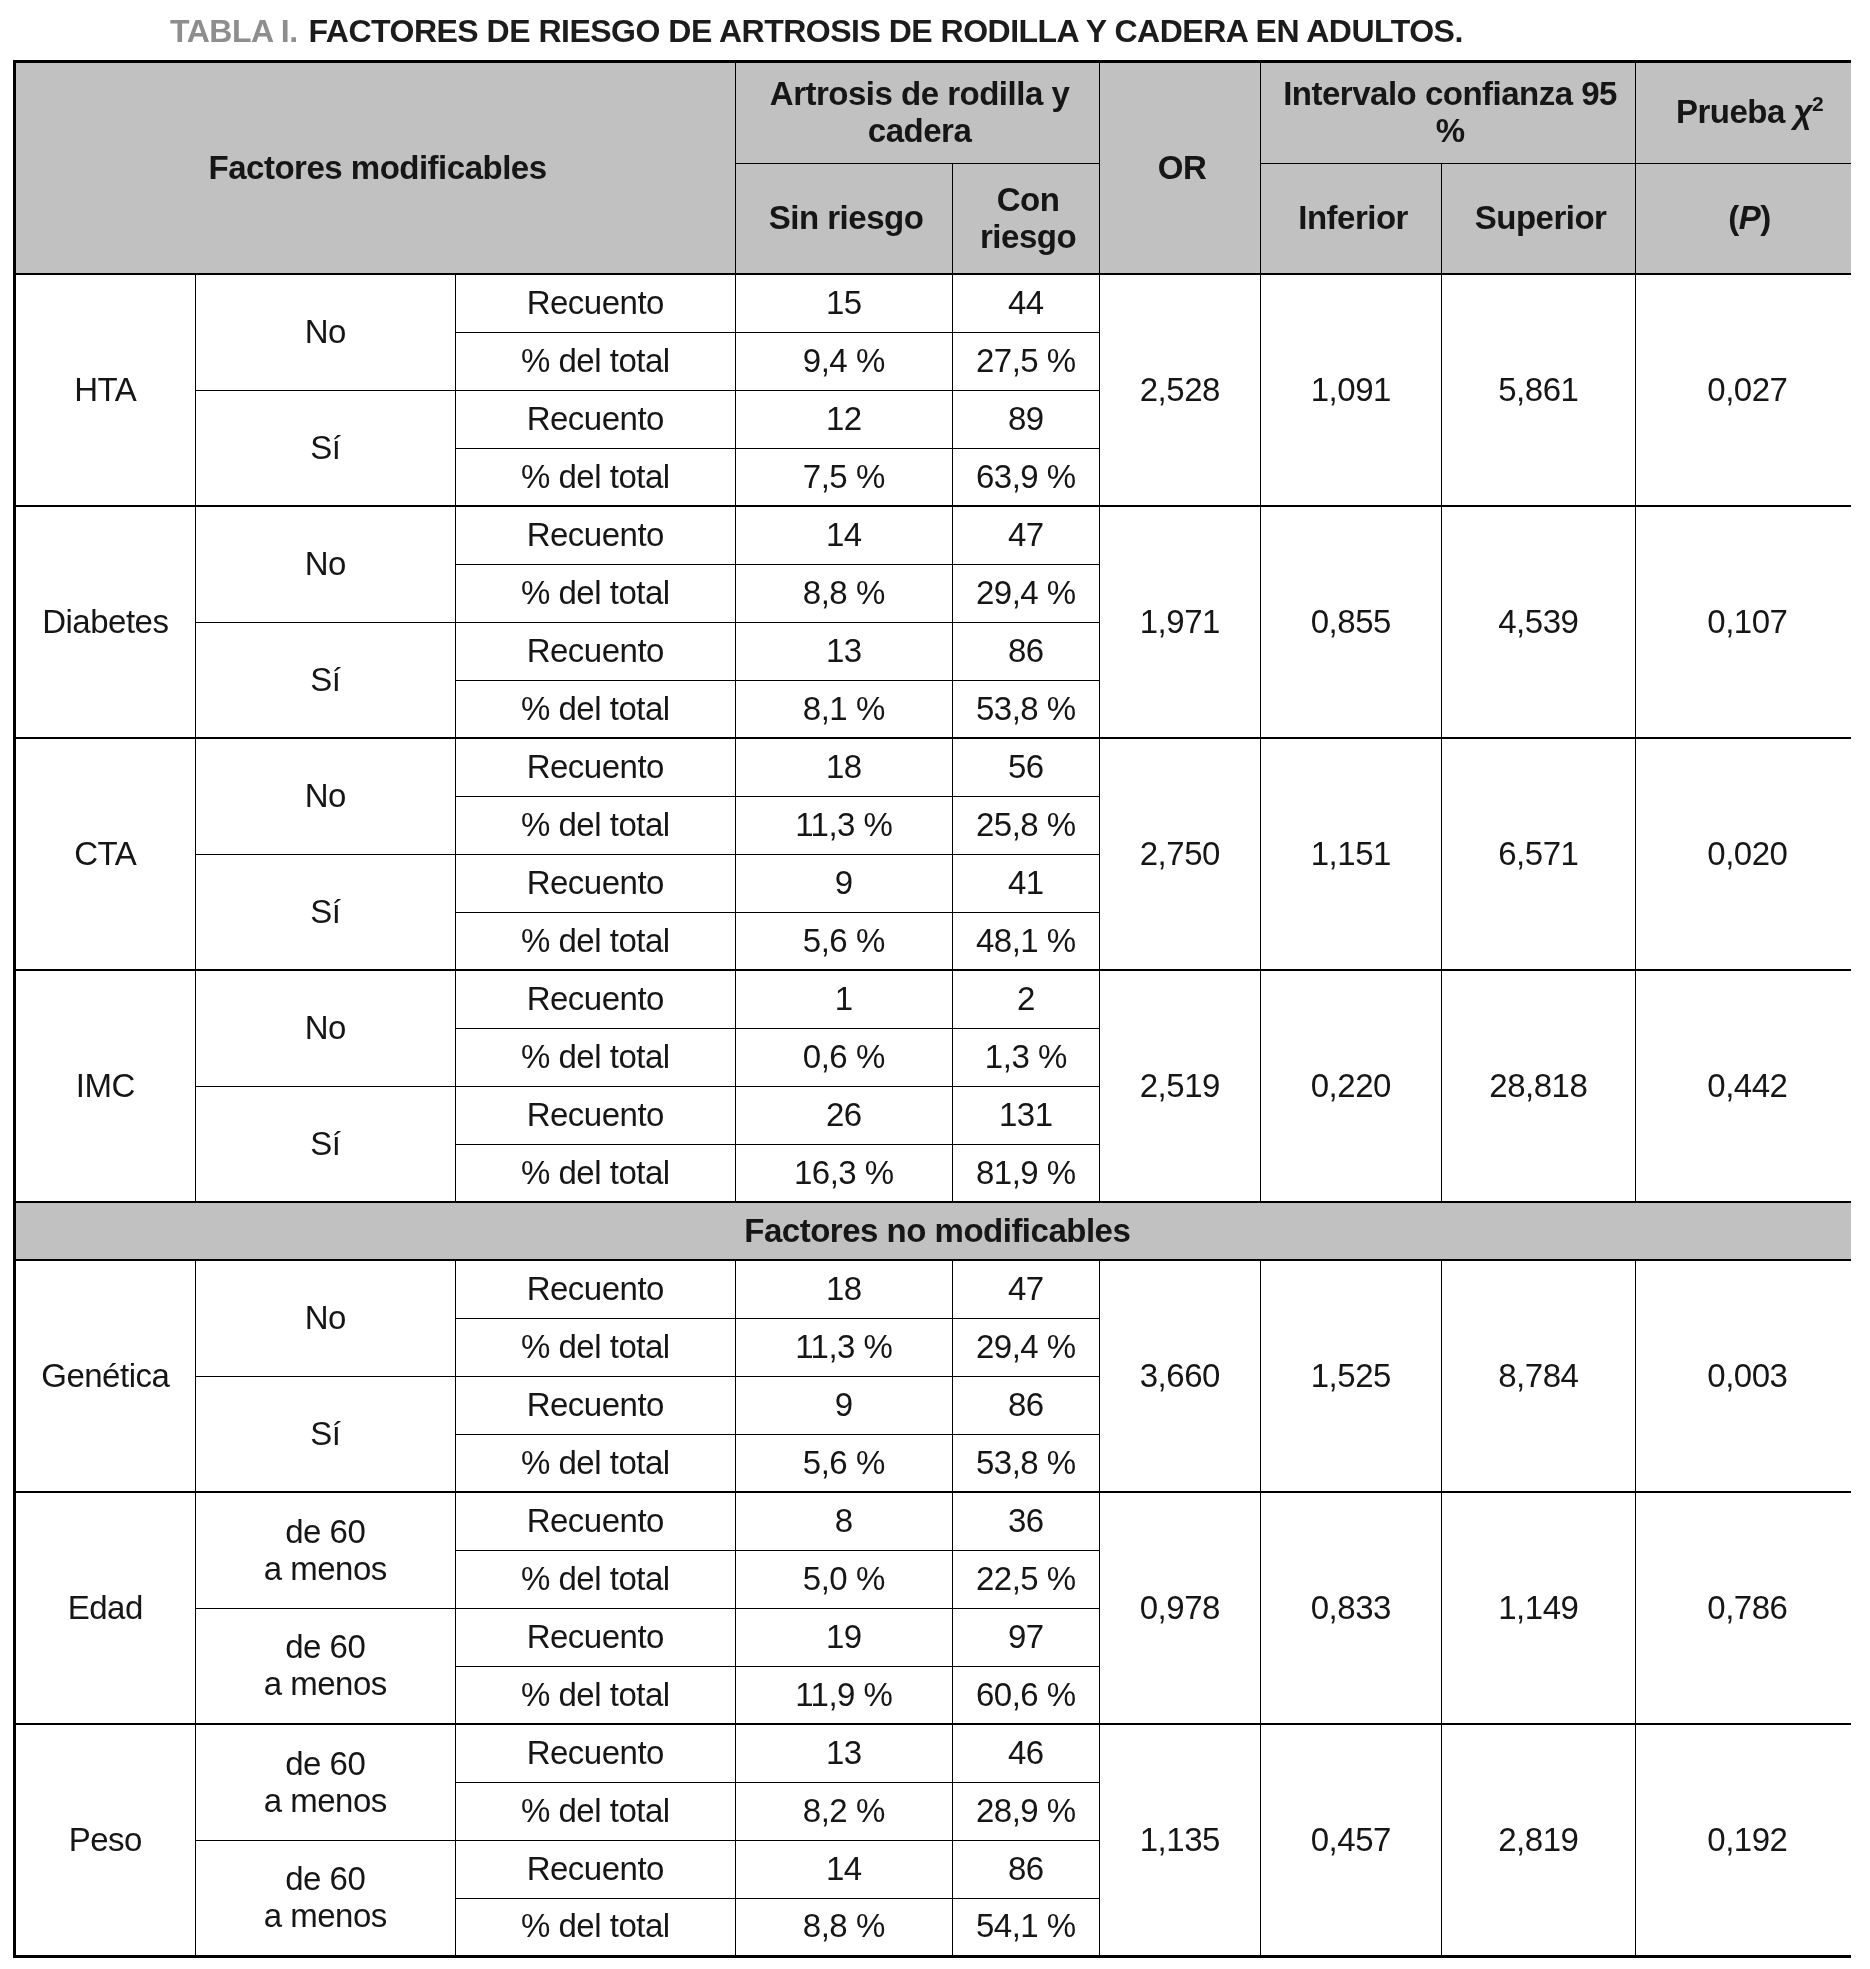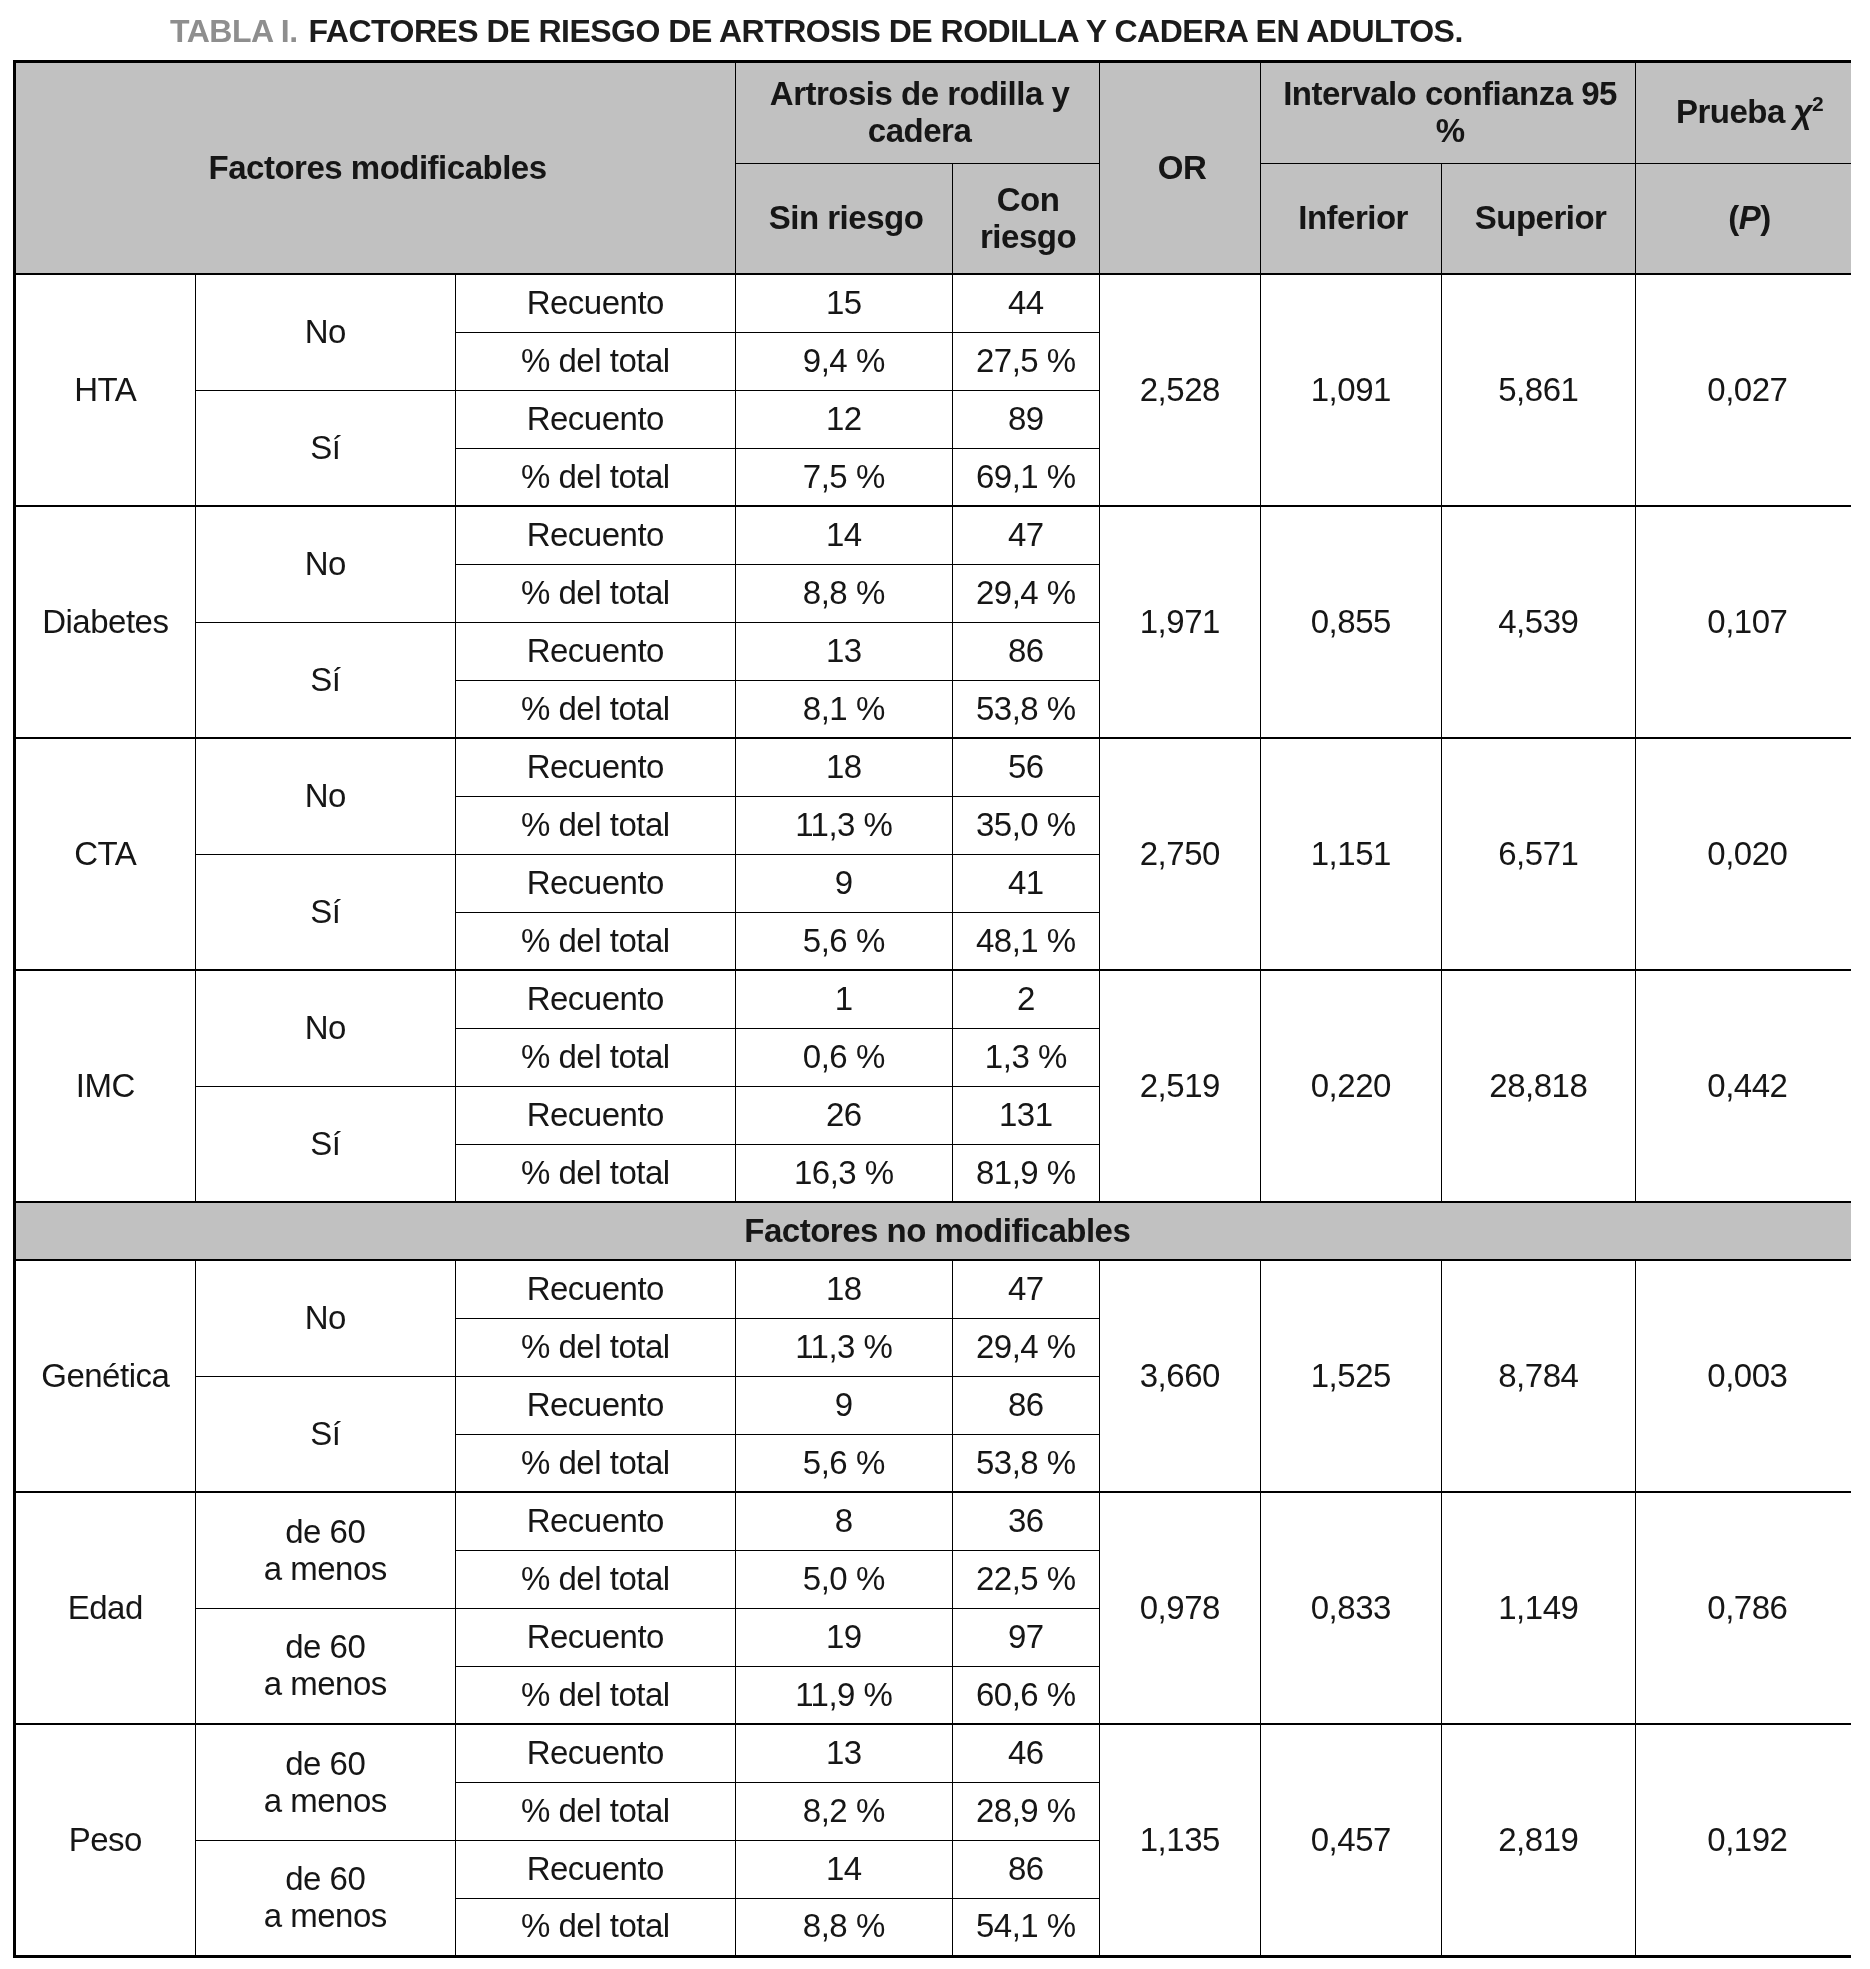--- a/index.html
+++ b/index.html
@@ -92,21 +92,21 @@
           <div>Sí</div>
           <div></div>
         </td>
         <td>Recuento</td>
         <td>12</td>
         <td>89</td>
       </tr>
       <tr>
         <td>% del total</td>
         <td>7,5 %</td>
-        <td>69,1 %</td>
+        <td>63,9 %</td>
       </tr>
 
       <tr class="block">
         <td rowspan="4">Diabetes</td>
         <td rowspan="2">
           <div>No</div>
           <div></div>
         </td>
         <td>Recuento</td>
         <td>14</td>
@@ -146,21 +146,21 @@
         <td>18</td>
         <td>56</td>
         <td rowspan="4">2,750</td>
         <td rowspan="4">1,151</td>
         <td rowspan="4">6,571</td>
         <td rowspan="4">0,020</td>
       </tr>
       <tr>
         <td>% del total</td>
         <td>11,3 %</td>
-        <td>35,0 %</td>
+        <td>25,8 %</td>
       </tr>
       <tr>
         <td rowspan="2">
           <div>Sí</div>
           <div></div>
         </td>
         <td>Recuento</td>
         <td>9</td>
         <td>41</td>
       </tr>

